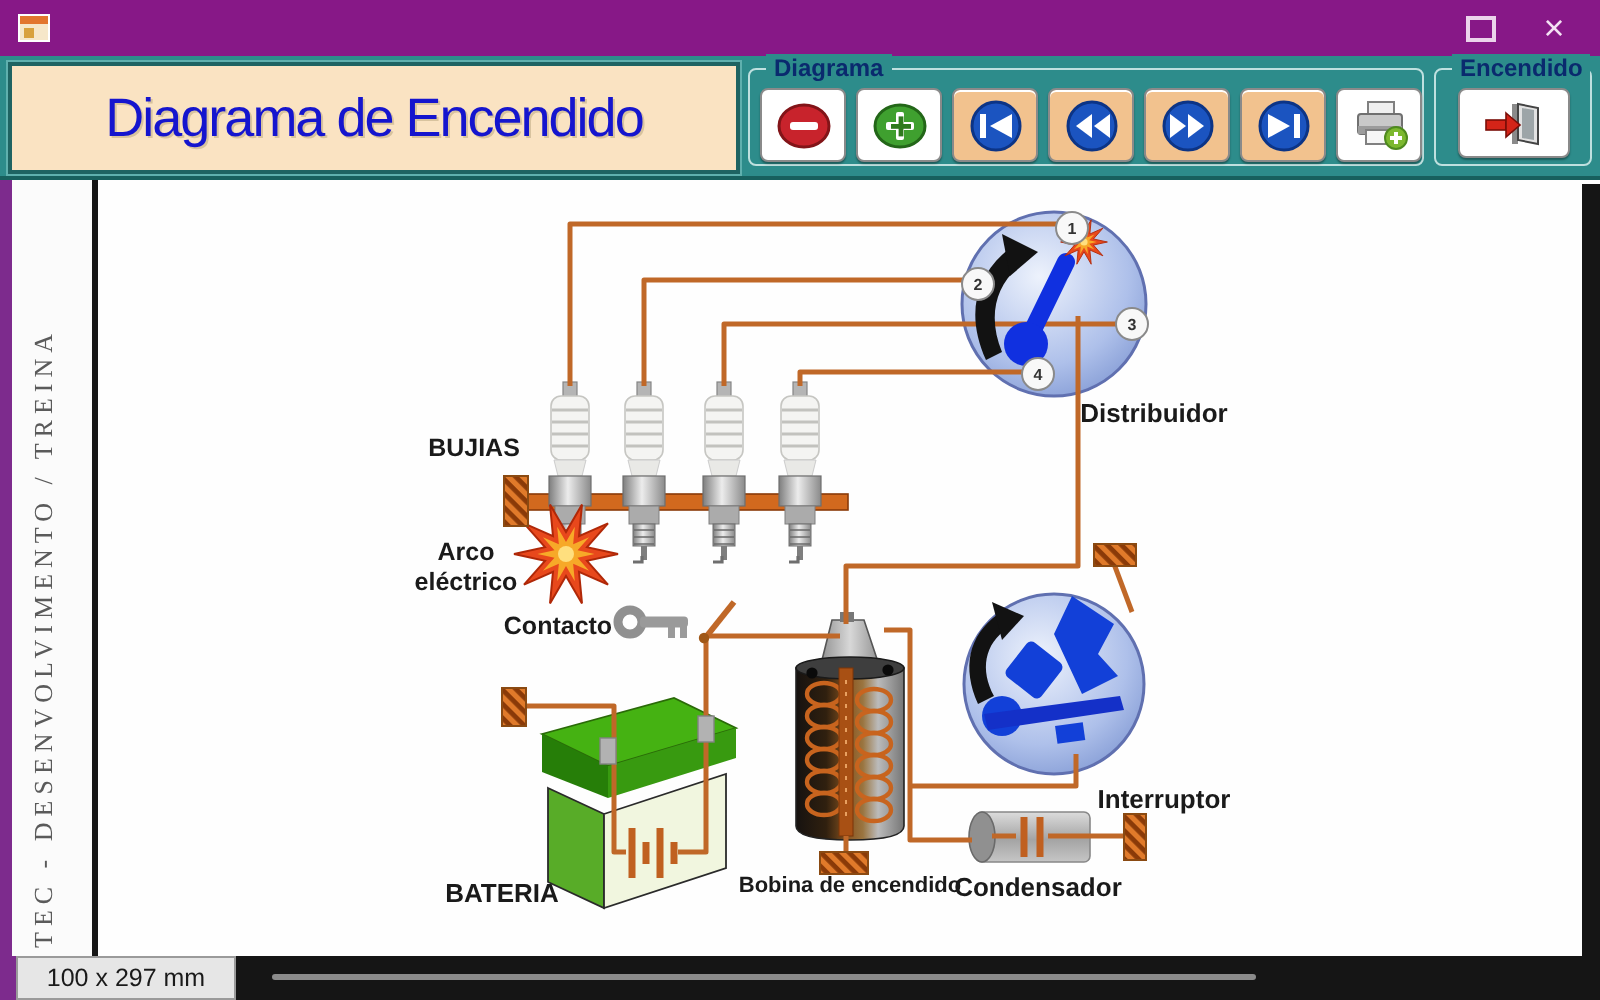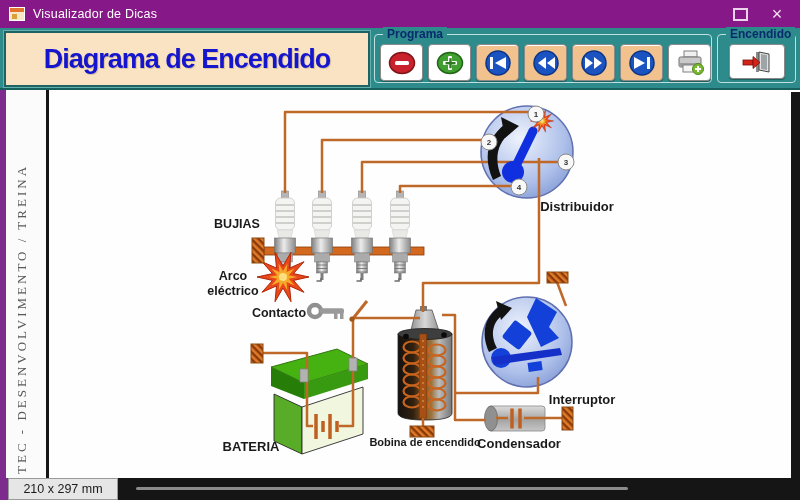--- a/index.html
+++ b/index.html
@@ -15,21 +15,21 @@
   .title-text{font-size:12.5px;letter-spacing:.2px;}
   .tb-buttons{margin-left:auto;display:flex;align-items:center;height:100%;}
   .tb-btn{width:40px;height:100%;display:flex;align-items:center;justify-content:center;cursor:pointer;}
   .max-glyph{width:11px;height:9px;border:2px solid #EBD4EB;}
   .close-glyph{font-size:18px;color:#F4E2F4;line-height:1;margin-right:6px;}
   
   .toolbar{position:absolute;left:0;top:28px;width:800px;height:62px;background:#2D8C8B;
            border-bottom:2px solid #17605E;box-sizing:border-box;}
   .header-box{position:absolute;left:4px;top:3px;width:362px;height:52px;background:#FAE3C2;
               border:2px solid #1E6362;box-shadow:0 0 0 1px #5FB0AE;display:flex;align-items:center;justify-content:center;}
-  .header-box h1{margin:16px;font-size:27px;font-weight:bold;color:#1515CE;letter-spacing:-1px;
+  .header-box h1{margin:16px;font-size:27px;font-weight:normal;color:#1515CE;letter-spacing:-1px;
                  font-stretch:condensed;text-shadow:1px 1px 0 #d8c39e;}
   .groupbox{position:absolute;top:6px;height:49px;border:1px solid #BFE0DF;border-radius:4px;box-sizing:border-box;}
   .gb-comandos{left:374px;width:338px;}
   .gb-programa{left:717px;width:79px;}
   .gb-legend{position:absolute;top:-8px;left:8px;background:#2D8C8B;padding:0 4px;
              font-size:12px;font-weight:bold;color:#0A2A6E;}
   .btn-row{display:flex;gap:5px;padding:9px 0 0 5px;}
   .tbtn{width:41px;height:35px;border:1px solid #8a8a8a;border-radius:4px;background:#fff;
         display:flex;align-items:center;justify-content:center;cursor:pointer;
         box-shadow:inset 0 1px 0 #fff,0 1px 1px rgba(0,0,0,.35);}
@@ -56,38 +56,37 @@
   .hthumb{position:absolute;left:18px;top:9px;width:492px;height:3px;border-radius:2px;background:#8B8B8B;}
   svg text{font-family:"Liberation Sans",sans-serif;}
 </style>
 </head>
 <body>
 
 <div class="window">
 
   <div class="titlebar">
     <div class="app-icon"></div>
-    <div class="title-text">Visualizador de Dicas</div>
     <div class="tb-buttons">
       <div class="tb-btn">
           <span class="max-glyph"></span>
         </div>
       <div class="tb-btn">
           <span class="close-glyph">×</span>
         </div>
     </div>
   </div>
 
   <div class="toolbar">
     <div class="header-box">
       <h1>Diagrama de Encendido</h1>
     </div>
 
     <div class="groupbox gb-comandos">
-      <span class="gb-legend">Programa</span>
+      <span class="gb-legend">Diagrama</span>
       <div class="btn-row">
         <div class="tbtn">
           <svg width="28" height="24" viewBox="-14 -12 28 24">
             <ellipse cx="0" cy="0" rx="12.5" ry="10.5" fill="#C8232C" stroke="#821418" stroke-width="1.5"></ellipse>
             <rect x="-7" y="-2" width="14" height="4" rx="1.5" fill="#fff"></rect>
           </svg>
         </div>
         <div class="tbtn">
           <svg width="28" height="24" viewBox="-14 -12 28 24">
             <ellipse cx="0" cy="0" rx="12.5" ry="10.5" fill="#3FA02F" stroke="#236618" stroke-width="1.5"></ellipse>
@@ -345,19 +344,19 @@
       <text x="519" y="448" font-size="13" text-anchor="middle">Condensador</text>
       <text x="582" y="404" font-size="13" text-anchor="middle">Interruptor</text>
       <text x="577" y="211" font-size="13" text-anchor="middle">Distribuidor</text>
     </g>
   </svg>
 
   <div class="vscroll"></div>
 
   <div class="bottombar">
     <div class="bb-purple"></div>
-    <div class="status-cell">210 x 297 mm</div>
+    <div class="status-cell">100 x 297 mm</div>
     <div class="hscroll">
       <div class="hthumb"></div>
     </div>
   </div>
 
 </div>
 
 </body></html>

